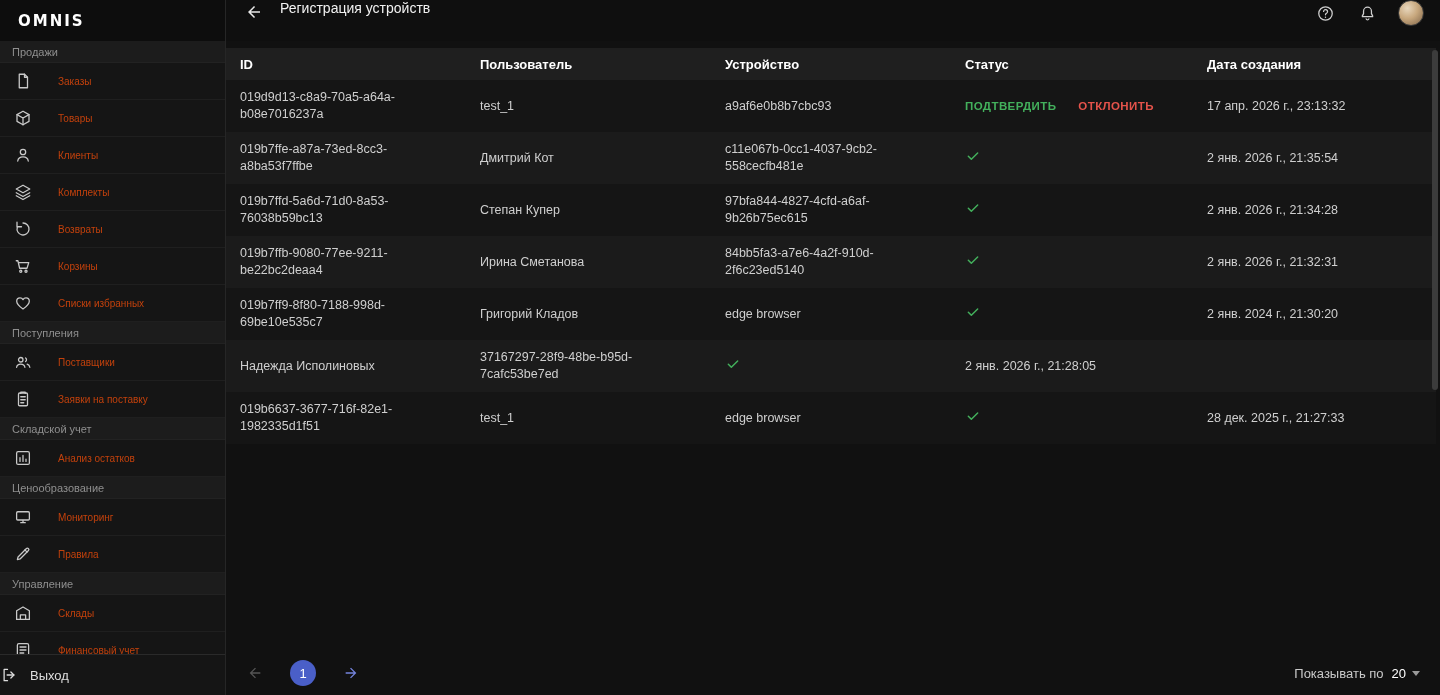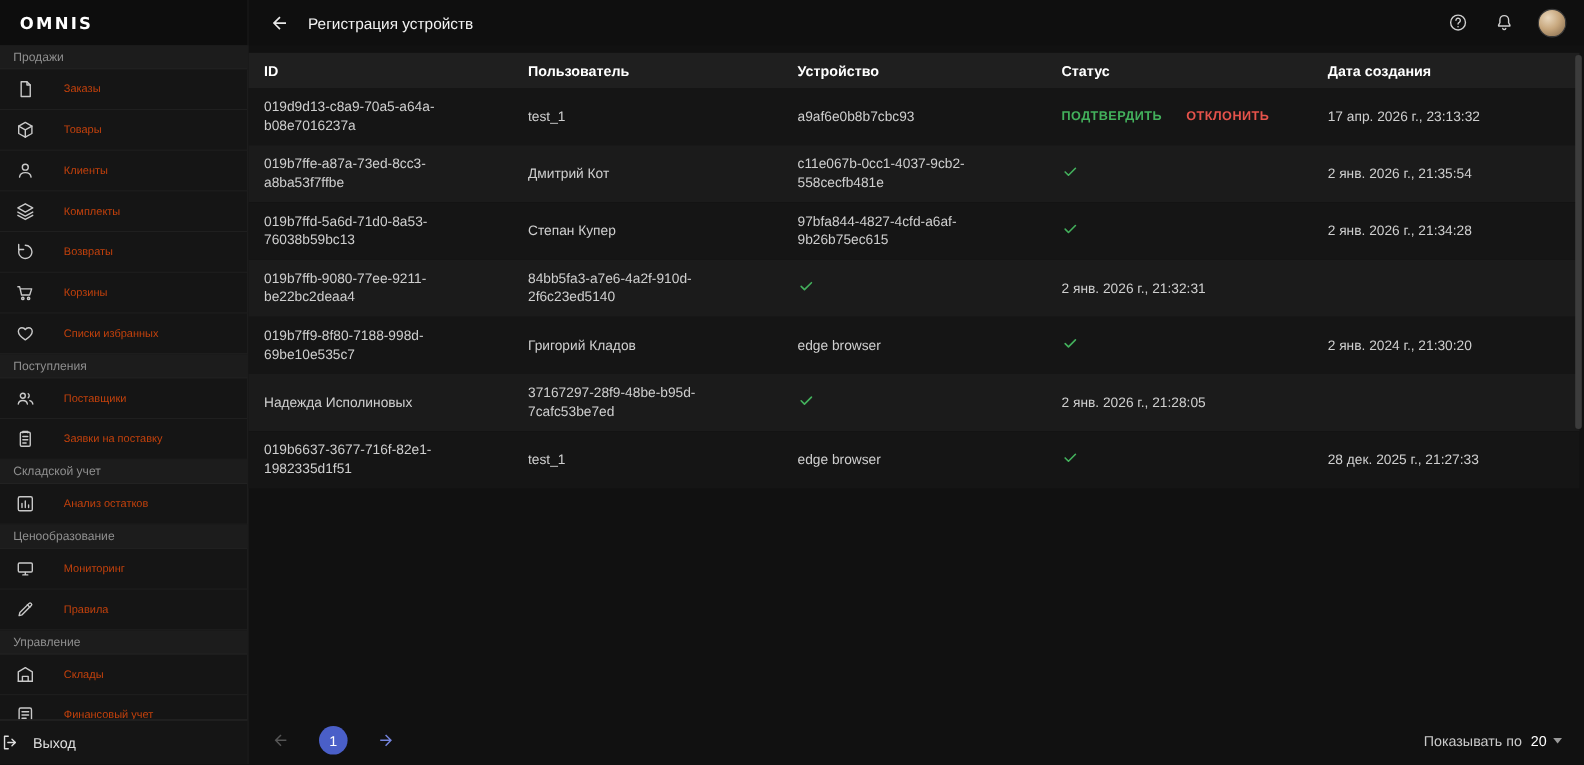--- a/index.html
+++ b/index.html
@@ -16,21 +16,21 @@
   .nav{flex:1; overflow:hidden;}
   .nav-section{height:22px; display:flex; align-items:center; padding:0 12px; background:#1c1c1c; color:#8f8f8f; font-size:11px; border-bottom:1px solid #222;}
   .nav-item{height:37px; display:flex; align-items:center; gap:26px; padding:0 14px; color:#c2410c; font-size:10px; border-bottom:1px solid #1f1f1f; cursor:pointer;}
   .nav-item .icon{color:#c9c9c9;}
   .icon{width:18px; height:18px; display:inline-flex; align-items:center; justify-content:center; flex:none;}
   .icon svg{width:18px; height:18px; fill:none; stroke:currentColor; stroke-width:1.7; stroke-linecap:round; stroke-linejoin:round;}
   .logout{height:41px; display:flex; align-items:center; gap:12px; padding:0 0; border-top:1px solid #2a2a2a; background:#151515; color:#dedede; font-size:13px; cursor:pointer; z-index:2;}
 
   
   .main{flex:1; display:flex; flex-direction:column; background:#111; position:relative;}
-  .topbar{height:41px; display:flex; align-items:center; padding:0 16px; background:#0f0f0f;}
+  .topbar{height:41px; display:flex; align-items:flex-start; padding:0 16px; background:#0f0f0f;}
   .back-btn{background:none; border:none; color:#e8e8e8; width:24px; height:24px; padding:0; cursor:pointer; display:flex; align-items:center; justify-content:center;}
   .back-btn svg{width:18px; height:18px; fill:currentColor;}
   .page-title{font-size:14px; font-weight:500; color:#f2f2f2; margin-left:14px;}
   .top-icons{margin-left:auto; display:flex; align-items:center; gap:20px;}
   .top-icon{background:none; border:none; color:#cfcfcf; cursor:pointer; width:22px; height:22px; display:flex; align-items:center; justify-content:center; padding:0;}
   .top-icon svg{width:19px; height:19px; fill:none; stroke:currentColor; stroke-width:1.6; stroke-linecap:round; stroke-linejoin:round;}
   .avatar{width:26px; height:26px; border-radius:50%; background:radial-gradient(circle at 35% 30%, #e8d7bd 0%, #c8a87e 45%, #7d6347 100%); border:1px solid #3a3a3a; cursor:pointer;}
 
   
   .content{flex:1; position:relative; padding-top:7px;}
@@ -285,20 +285,21 @@
        <div class="td">97bfa844-4827-4cfd-a6af-9b26b75ec615</div>
        <div class="td"><span class="check">
                 <svg viewBox="0 0 24 24">
                   <path d="M5 12.5l4.5 4.5L19 7.5"></path>
                 </svg>
               </span></div>
        <div class="td">2 янв. 2026 г., 21:34:28</div>
      </div>
           <div class="grid-row tr even">
        <div class="td id-cell">019b7ffb-9080-77ee-9211-be22bc2deaa4</div>
+       <div class="td">Ирина Сметанова</div>
        <div class="td">84bb5fa3-a7e6-4a2f-910d-2f6c23ed5140</div>
        <div class="td"><span class="check">
                 <svg viewBox="0 0 24 24">
                   <path d="M5 12.5l4.5 4.5L19 7.5"></path>
                 </svg>
               </span></div>
        <div class="td">2 янв. 2026 г., 21:32:31</div>
      </div>
           <div class="grid-row tr odd">
        <div class="td id-cell">019b7ff9-8f80-7188-998d-69be10e535c7</div>

